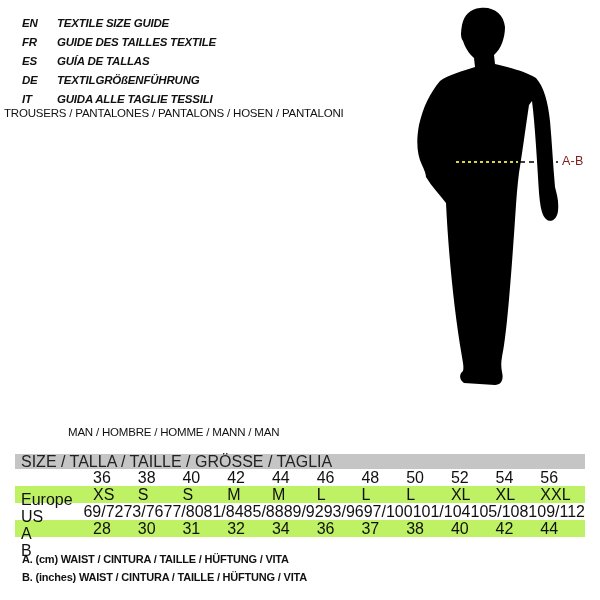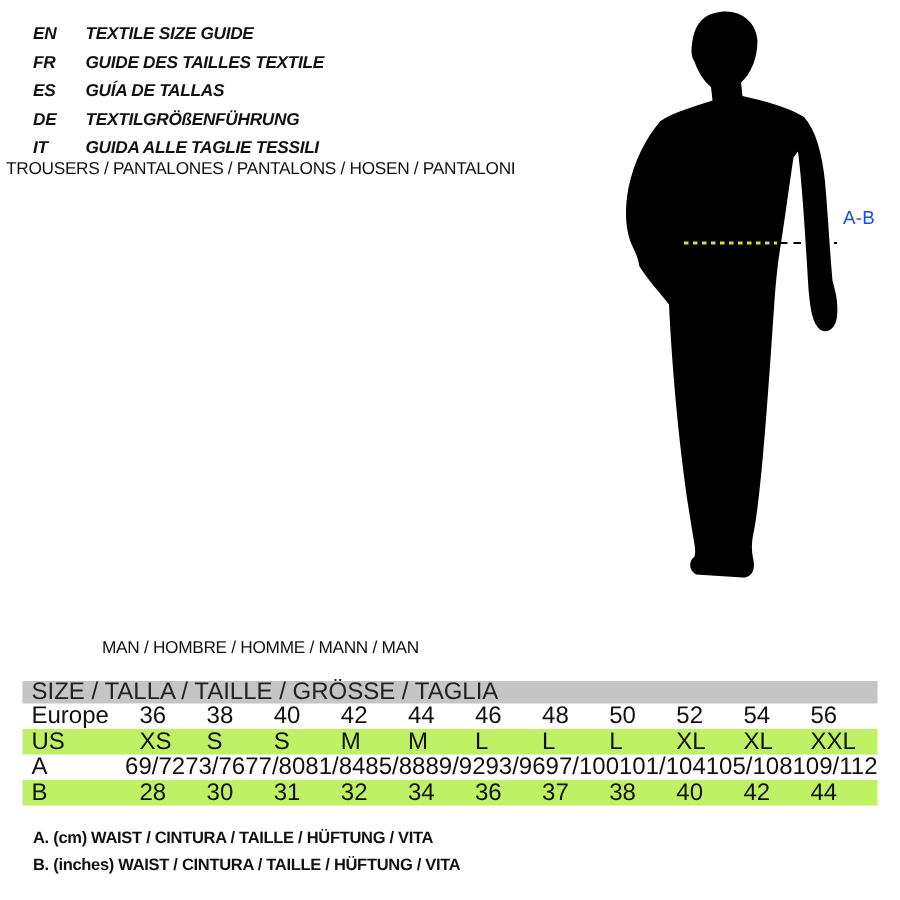--- a/index.html
+++ b/index.html
@@ -23,39 +23,39 @@
   
   .category-title {
     position: absolute; top: 107px; left: 4px;
     font-weight: normal; font-size: 11.5px; letter-spacing: -0.2px; white-space: nowrap;
   }
 
   
   .figure { position: absolute; left: 398px; top: 5px; width: 200px; height: 385px; }
   .figure svg { display: block; width: 100%; height: 100%; }
   .ab-label {
-    position: absolute; left: 164px; top: 133px;
-    font-size: 12.5px; letter-spacing: 0.2px; color: #1d4ed8;
+    position: absolute; left: 164px; top: 149px;
+    font-size: 12.5px; letter-spacing: 0.2px; color: #7f1d1d;
   }
 
   
   .section-title {
     position: absolute; top: 426px; left: 20px;
     font-weight: normal; font-size: 11.5px; letter-spacing: -0.2px; white-space: nowrap; padding-left: 48px;
   }
 
   
   .size-table { position: absolute; left: 15px; top: 454px; width: 570px; font-size: 16px; }
   .t-header {
     background: #c5c5c5; height: 15px; line-height: 15px;
     padding-left: 6px; color: #222; white-space: nowrap;
   }
   .t-row { display: flex; height: 17px; line-height: 17px; }
   .t-row.shade { background: #bef264; }
-  .t-label { width: 72px; padding-left: 6px; }
+  .t-label { width: 72px; padding-left: 6px; margin-top: 22px; }
   .t-cell { flex: 1; }
 
   
   .notes { position: absolute; left: 22px; top: 550px; }
   .note-line {
     font-weight: bold; font-size: 11px; letter-spacing: -0.2px;
     line-height: 18px; white-space: nowrap;
   }
 </style>
 </head>

